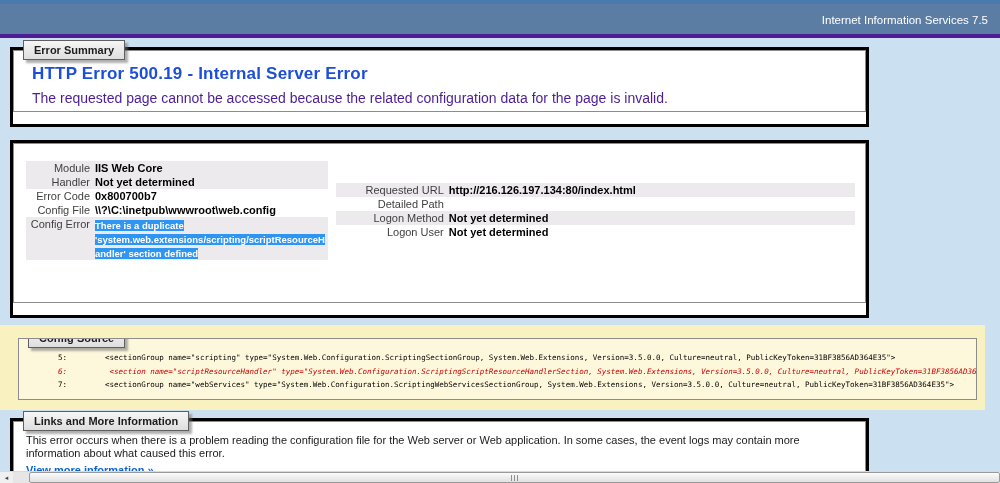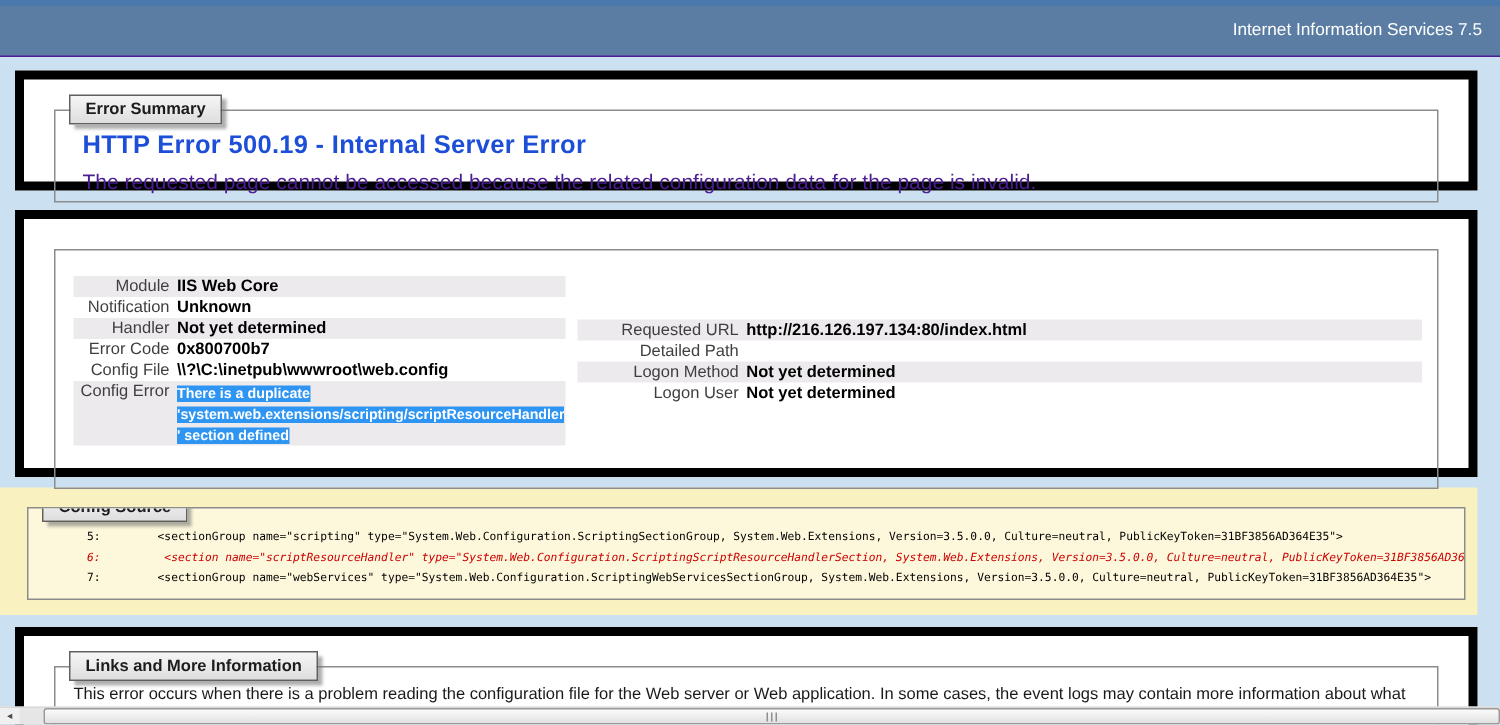--- a/index.html
+++ b/index.html
@@ -2,25 +2,25 @@
 <html><head>
 <meta charset="utf-8">
 <style>
   * { box-sizing: border-box; margin: 0; padding: 0; }
   html,body { background:#b9cfe4; }
   body { font-family:"Liberation Sans", sans-serif; }
   .page { position:relative; width:1000px; height:483px; overflow:hidden; background:#cbe0f1; }
 
   
   .topstrip { height:4px; background:#4a79ae; }
-  .banner { height:34px; background:#5b7da3; border-bottom:1px solid #4c1d95;
+  .banner { height:34px; background:#5b7da3; border-bottom:4px solid #4c1d95;
             color:#ffffff; font-size:11.5px; line-height:33px; text-align:right; padding-right:12px; }
 
   
-  .container { width:975px; margin-left:10px; background:#ffffff; border:6px solid #000000; padding:20px; }
+  .container { width:859px; margin-left:10px; background:#ffffff; border:3px solid #000000; padding:0; }
   .fieldset { position:relative; border:1px solid #8c8c8c; }
   .tab { position:absolute; top:-11px; left:9px; background:linear-gradient(#f6f6f6,#dedede);
          border:1px solid #5f5f5f; padding:3px 10px 3px 10px; font-size:11px; font-weight:bold; color:#1c1c1c;
          box-shadow:3px 3px 2px rgba(110,110,110,.55); white-space:nowrap; }
 
   
   .sec-summary { margin-top:9px; height:80px; }
   .sec-summary .fieldset { height:62px; padding:13px 12px 6px 18px; }
   .err-title { color:#1d4ed8; font-size:17px; font-weight:bold; letter-spacing:.2px; }
   .err-sub   { color:#4c1d95; font-size:14px; margin-top:6px; }
@@ -86,24 +86,20 @@
   </div>
 
   <div class="container sec-detail">
     <div class="fieldset">
       <div class="tables">
         <div class="tbl tbl-left" id="tbl-left">
             <div class="row striped">
               <div class="lbl">Module</div>
               <div class="val">IIS Web Core</div>
             </div>
-            <div class="row">
-              <div class="lbl">Notification</div>
-              <div class="val">Unknown</div>
-            </div>
             <div class="row striped">
               <div class="lbl">Handler</div>
               <div class="val">Not yet determined</div>
             </div>
             <div class="row">
               <div class="lbl">Error Code</div>
               <div class="val">0x800700b7</div>
             </div>
             <div class="row">
               <div class="lbl">Config File</div>

